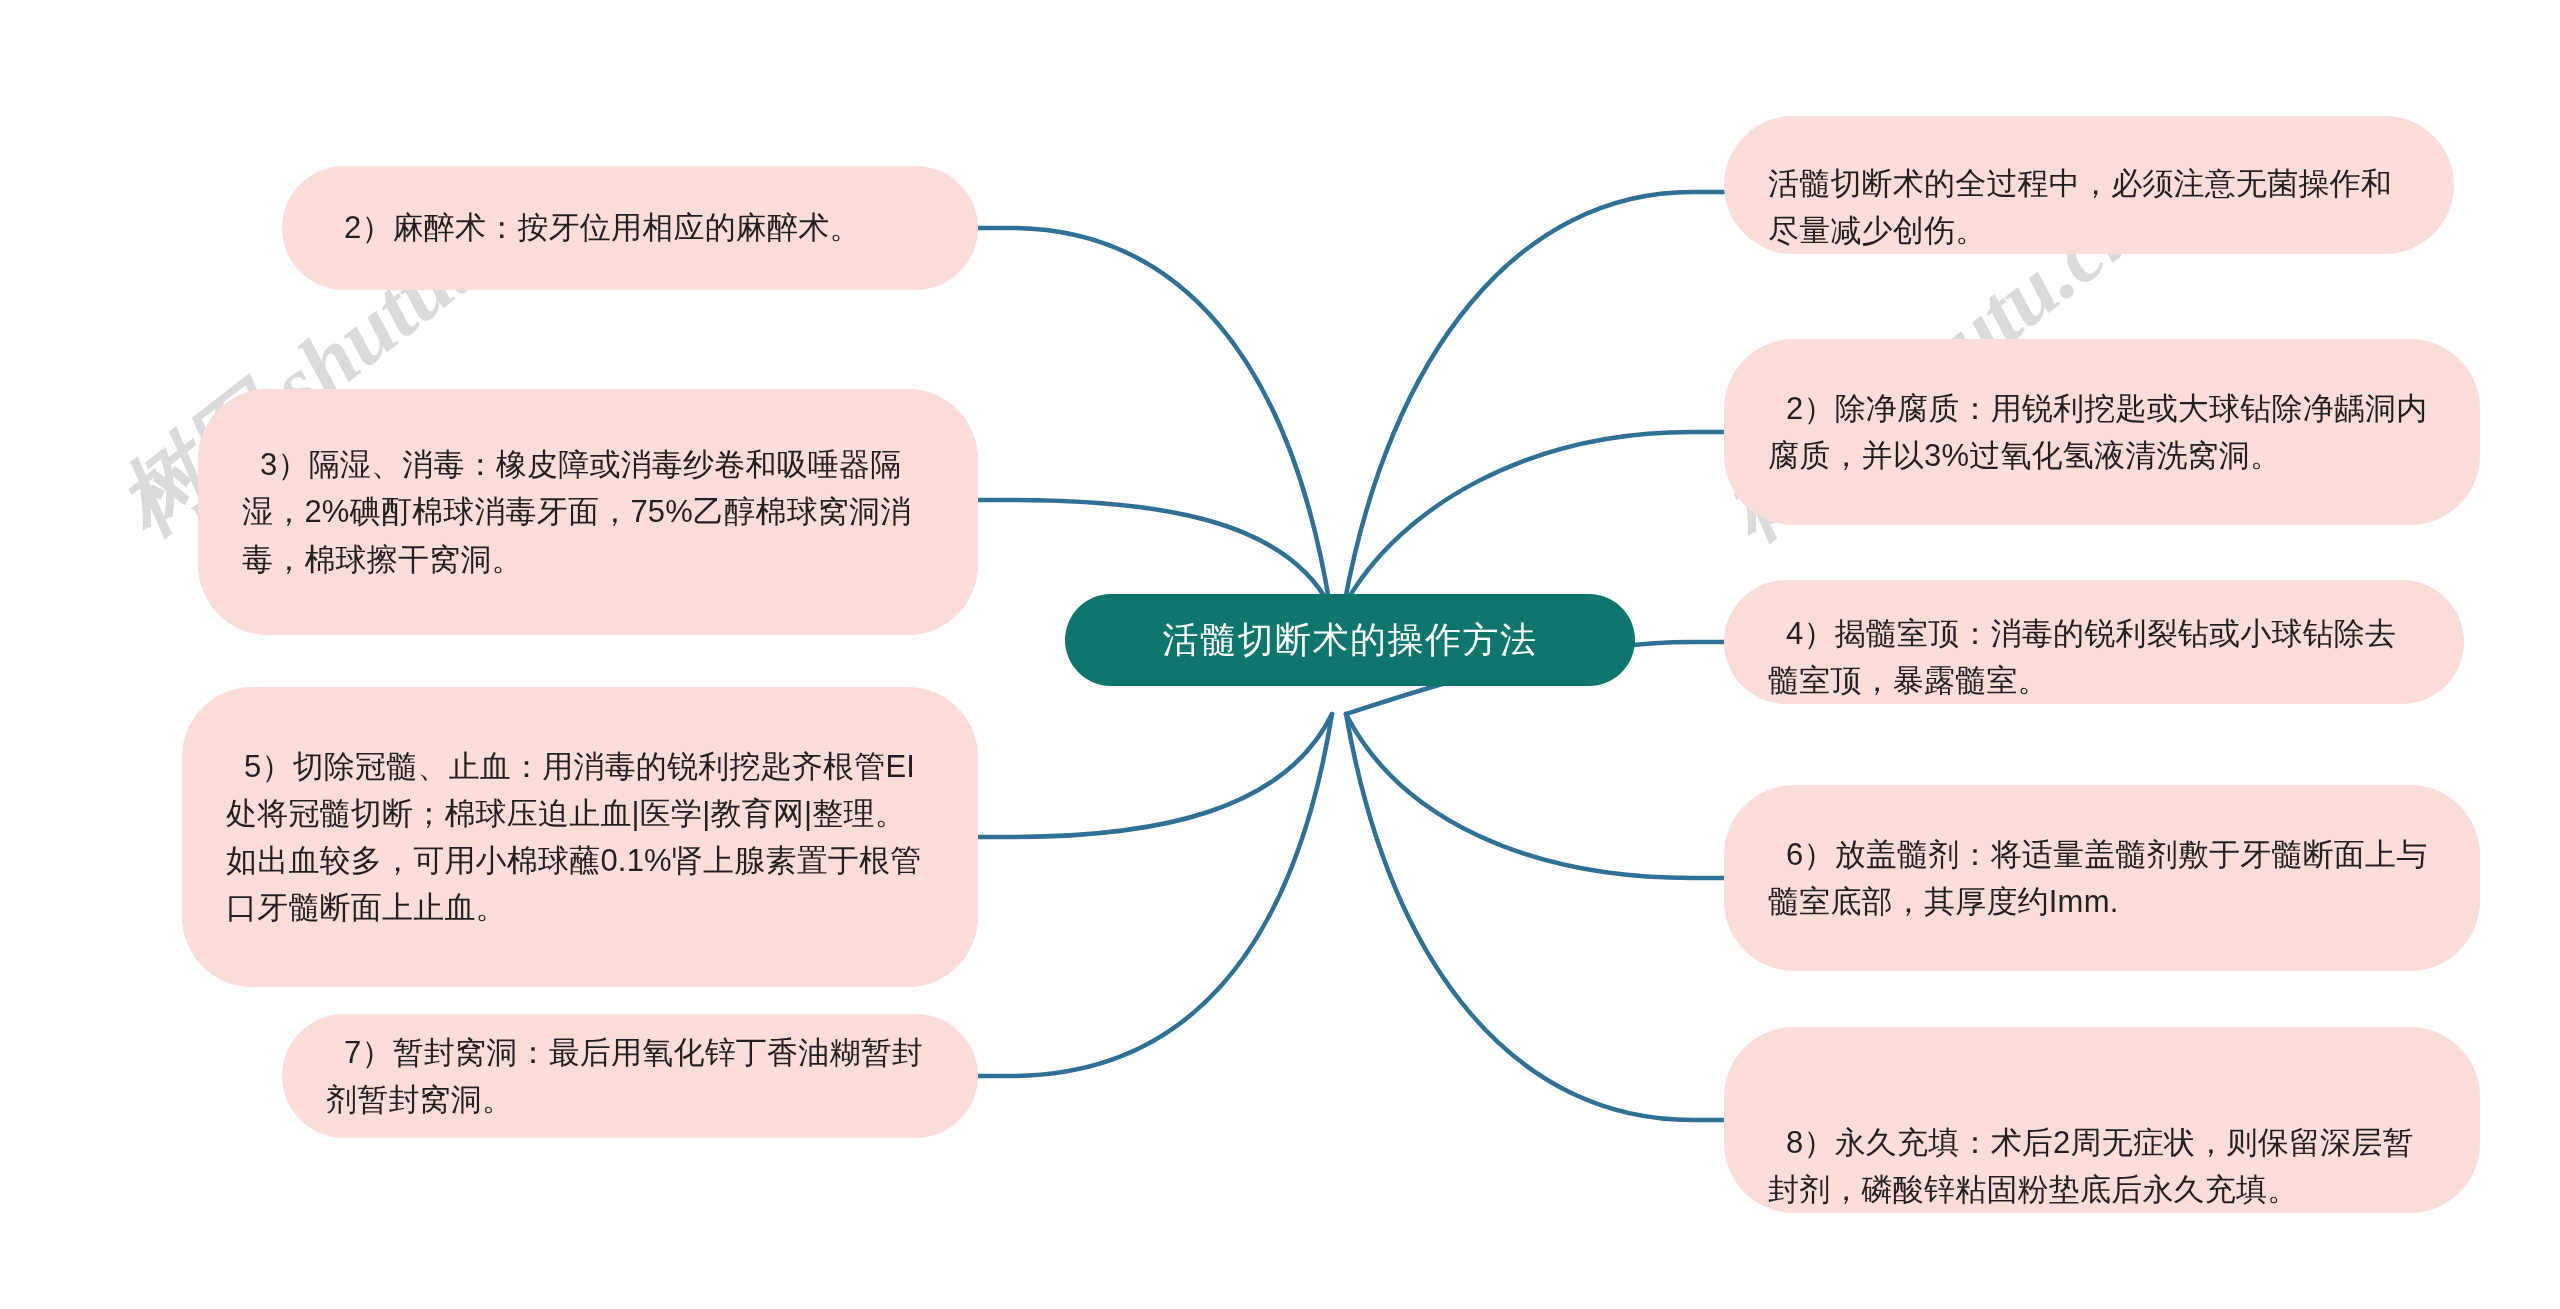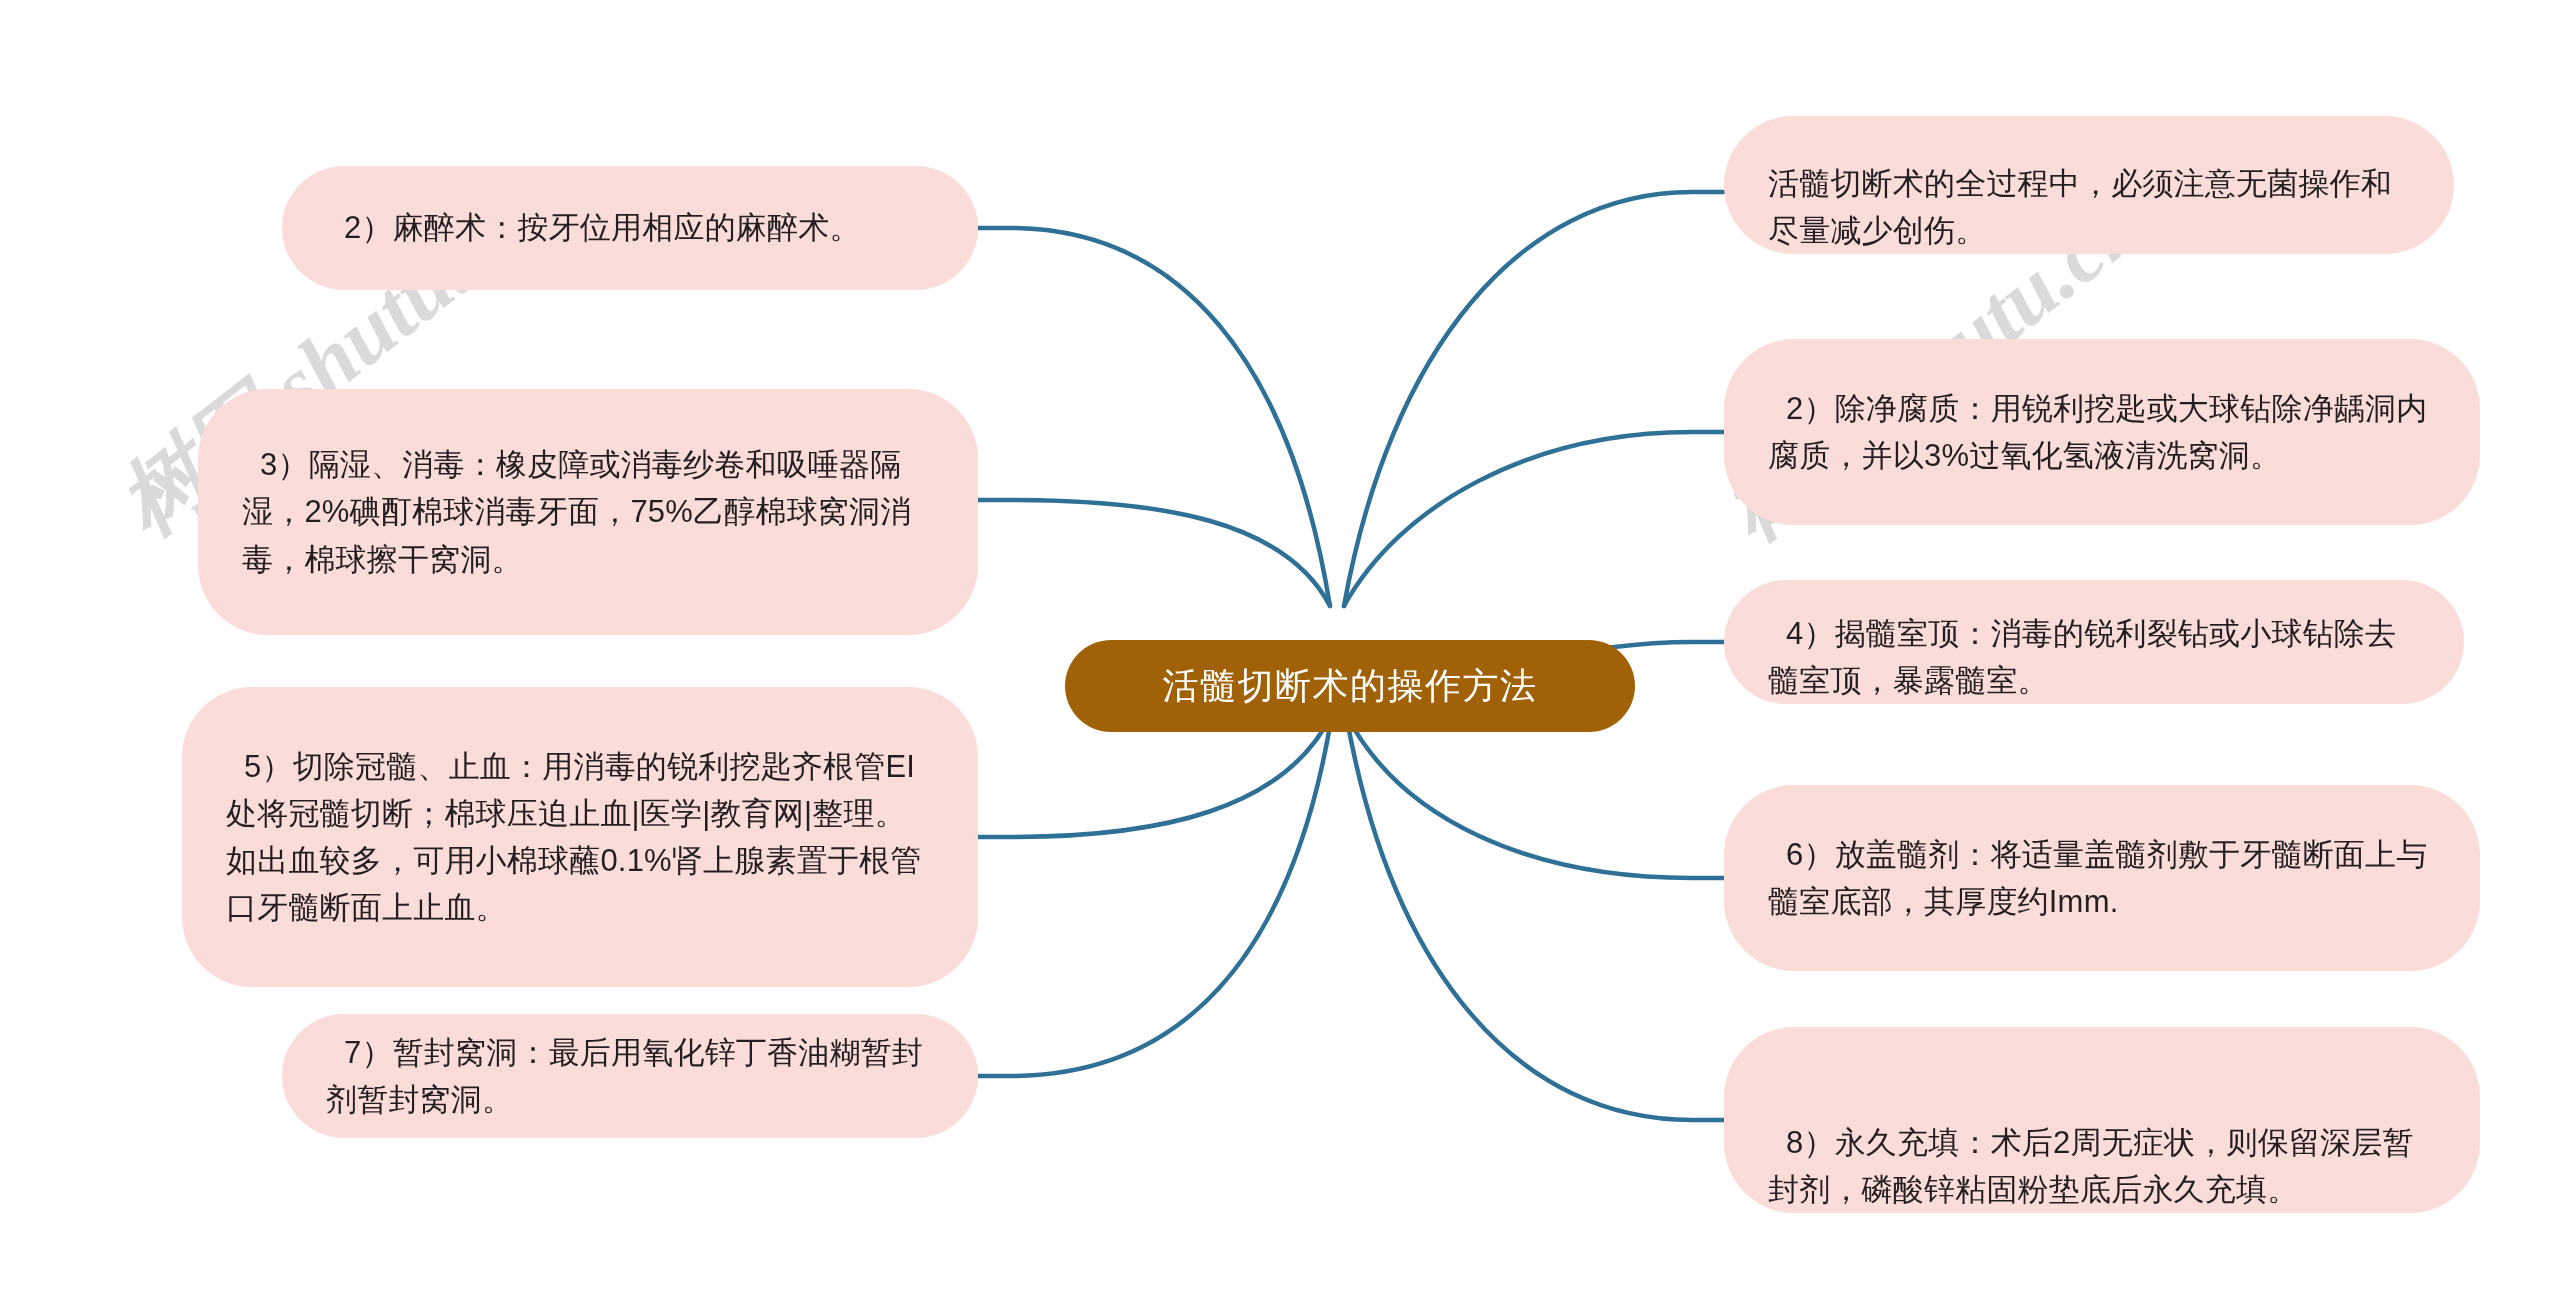--- a/index.html
+++ b/index.html
@@ -71,24 +71,24 @@
     padding: 0 44px 0 44px;
     width: 100%;
     box-sizing: border-box;
     text-align: left;
     text-indent: 18px;
   }
   .node.branch.noindent .node-text {
     text-indent: 0;
   }
   #central-node {
-    background: #a16207;
+    background: #0f766e;
     border-radius: 46px;
     left: 1065px;
-    top: 640px;
+    top: 594px;
     width: 570px;
     height: 92px;
     justify-content: center;
     z-index: 4;
   }
   #central-node .node-text {
     color: #ffffff;
     font-size: 36px;
     letter-spacing: 1.5px;
     text-align: center;

